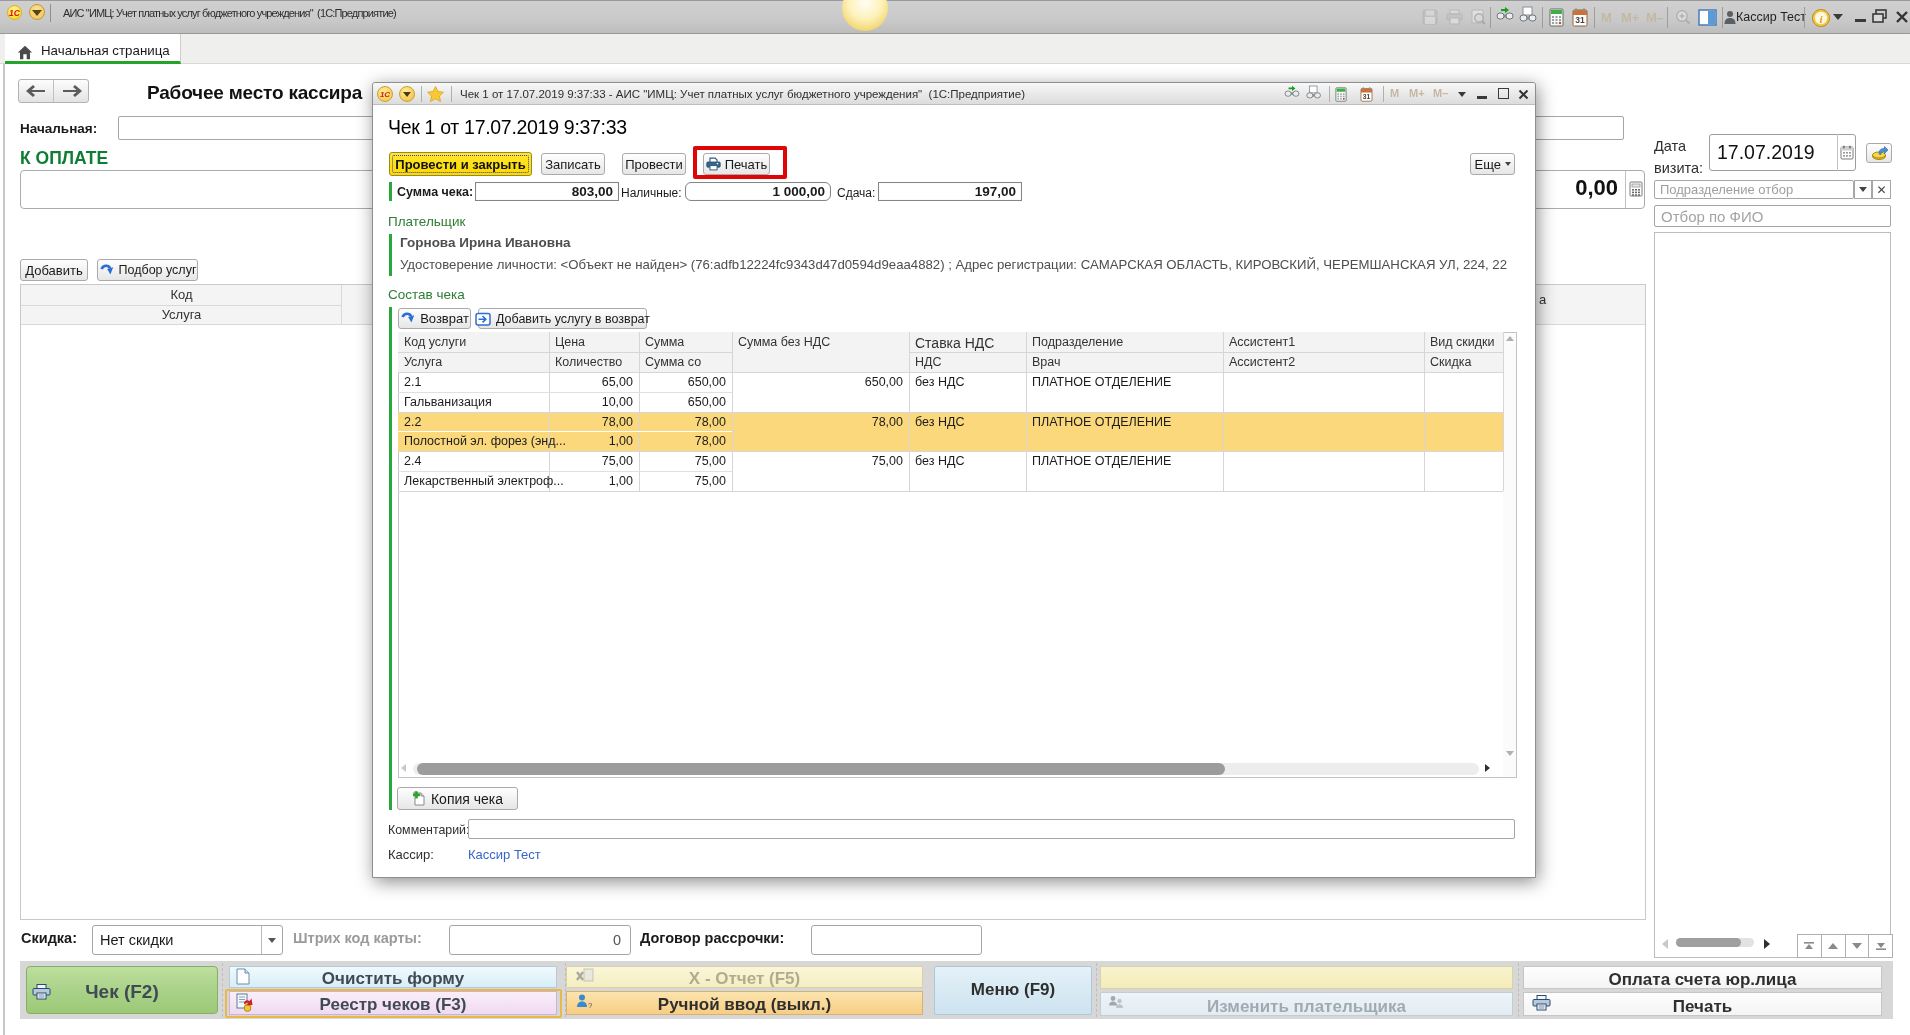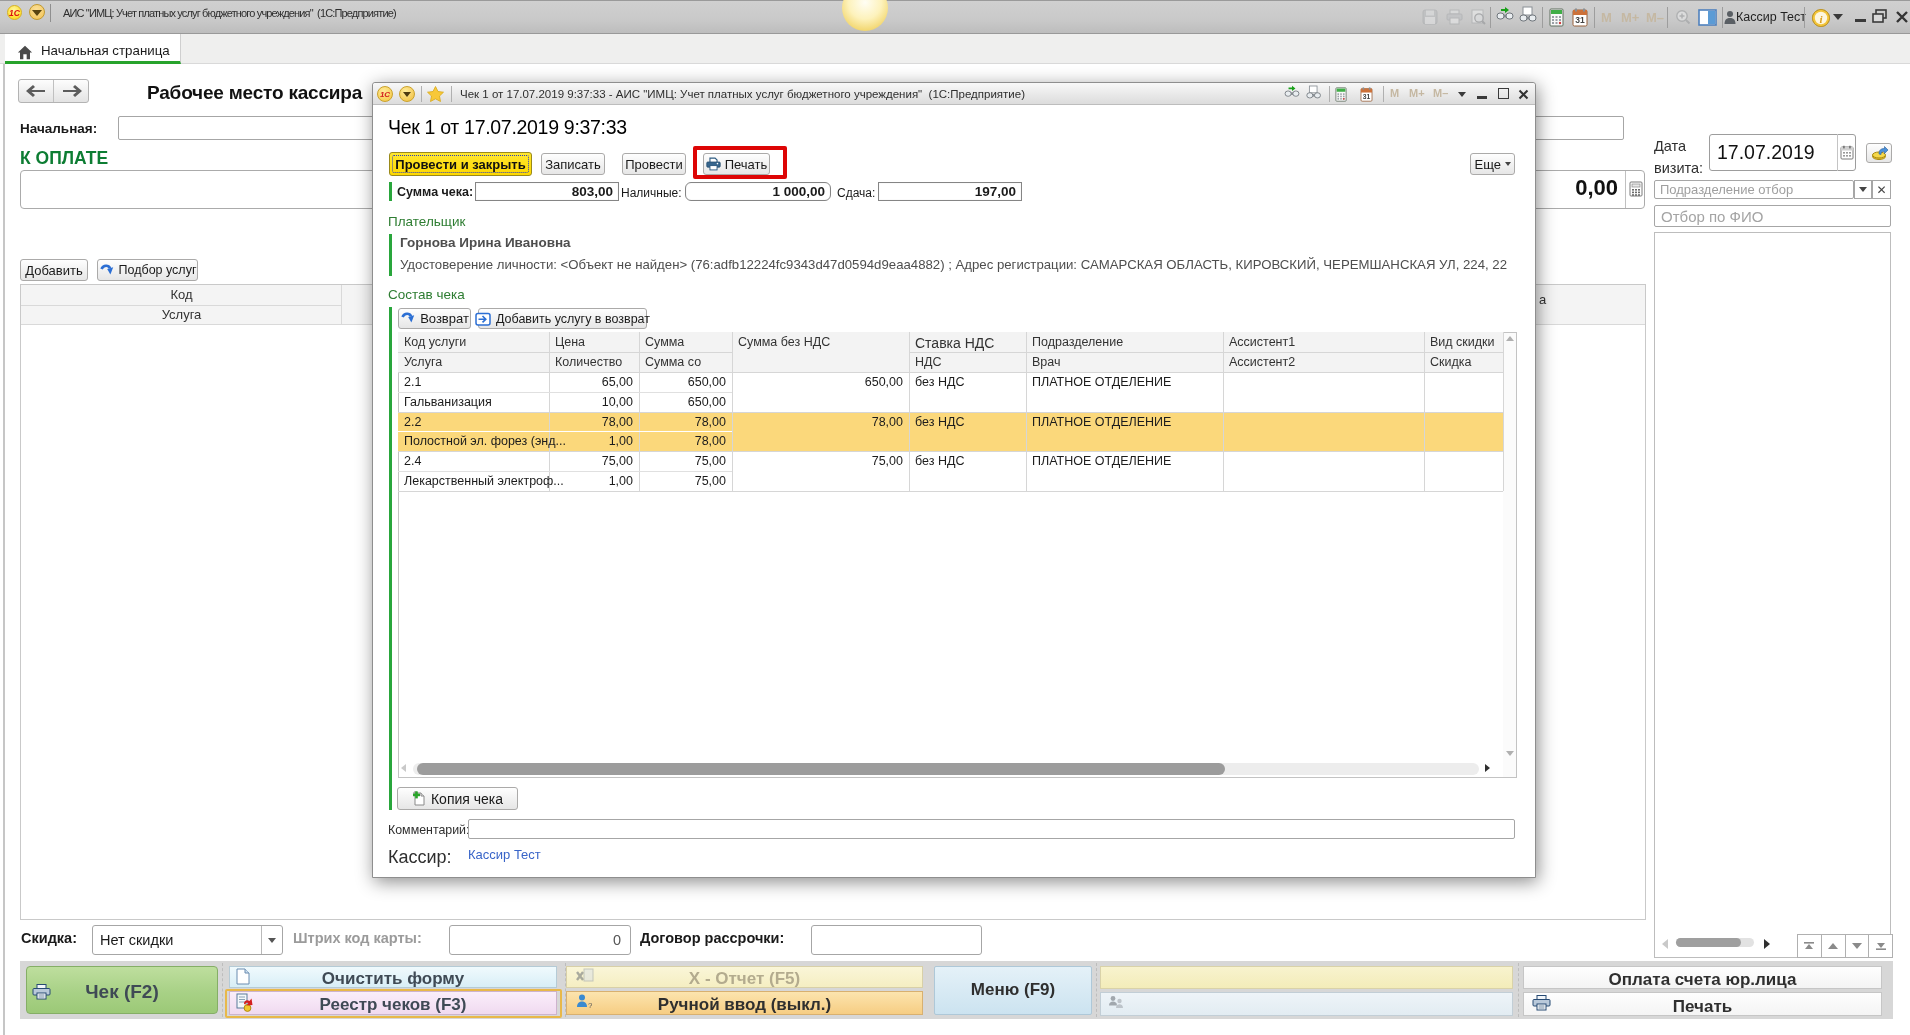--- a/index.html
+++ b/index.html
@@ -271,20 +271,21 @@
 
   <div class="a" style="left:1100px;top:902px;width:413px;height:23px;background:linear-gradient(#f8f3ce,#f3ecb9);border:1px solid #d9d2a9;"></div>
 
   <div class="a" style="left:1100px;top:928px;width:413px;height:24px;background:linear-gradient(#eef4f8,#e2ecf2);border:1px solid #c2ced6;"></div>
   <svg class="a" style="left:1108px;top:931px;" width="18" height="15" viewBox="0 0 18 15" opacity=".75">
       <circle cx="5" cy="3.5" r="2.4" fill="#8a9096"></circle>
       <path d="M1 10.5 C1 7.5 3 6.5 5 6.5 C7 6.5 9 7.5 9 10.5 Z" fill="#8a9096"></path>
       <circle cx="11.5" cy="6" r="2.2" fill="#b0b6bc"></circle>
       <path d="M8 13 C8 10.2 9.8 9.2 11.5 9.2 C13.2 9.2 15 10.2 15 13 Z" fill="#b0b6bc"></path>
     </svg>
+  <div class="a" style="left:1100px;top:933px;width:413px;text-align:center;font-size:17px;font-weight:bold;color:#a0aab2;">Изменить плательщика</div>
 
   <div class="a" style="left:1523px;top:902px;width:359px;height:23px;background:linear-gradient(#fefefe,#f4f4f4);border:1px solid #c6c6c6;"></div>
   <div class="a" style="left:1523px;top:906px;width:359px;text-align:center;font-size:17px;font-weight:bold;color:#2f2f2f;">Оплата счета юр.лица</div>
 
   <div class="a" style="left:1523px;top:928px;width:359px;height:24px;background:linear-gradient(#fefefe,#f4f4f4);border:1px solid #c6c6c6;"></div>
   <svg class="a" style="left:1532px;top:931px;" width="19" height="16" viewBox="0 0 19 16">
       <rect x="5" y="0.5" width="9" height="4" fill="#f2f6fa" stroke="#274a73"></rect>
       <rect x="1" y="4.5" width="17" height="6.5" rx="1" fill="#b9c9da" stroke="#274a73"></rect>
       <rect x="5" y="9" width="9" height="6" fill="#fff" stroke="#274a73"></rect>
       <line x1="6.5" y1="11" x2="12.5" y2="11" stroke="#6a85a0"></line>
@@ -534,16 +535,16 @@
 
   <div class="btn" style="left:24px;top:704px;width:121px;height:23px;font-size:14px;"><svg width="14" height="15" viewBox="0 0 14 15" style="margin-right:5px;">
         <path d="M3 2 L9 2 L12 5 L12 14 L3 14 Z" fill="#fff" stroke="#8a8a8a"></path>
         <path d="M9 2 L9 5 L12 5" fill="#e0e0e0" stroke="#8a8a8a"></path>
         <path d="M2 4 L2 1 L5 1" fill="none" stroke="#8a8a8a"></path>
         <rect x="1" y="2.6" width="7" height="2.6" fill="#2aa52a"></rect>
         <rect x="3.2" y="0.4" width="2.6" height="7" fill="#2aa52a"></rect>
       </svg>Копия чека</div>
   <div class="a" style="left:15px;top:740px;font-size:12.4px;color:#2f2f2f;">Комментарий:</div>
   <div class="inp" style="left:95px;top:736px;width:1047px;height:20px;"></div>
-  <div class="a" style="left:15px;top:764px;font-size:18px;color:#2f2f2f;">Кассир:</div>
+  <div class="a" style="left:15px;top:764px;font-size:13px;color:#2f2f2f;">Кассир:</div>
   <div class="a" style="left:95px;top:764px;font-size:13px;color:#3864c8;">Кассир Тест</div>
 </div>
 <div class="a" style="left:693px;top:146px;width:94px;height:33px;border:4px solid #dd0505;border-radius:2px;"></div>
 
 </body></html>

